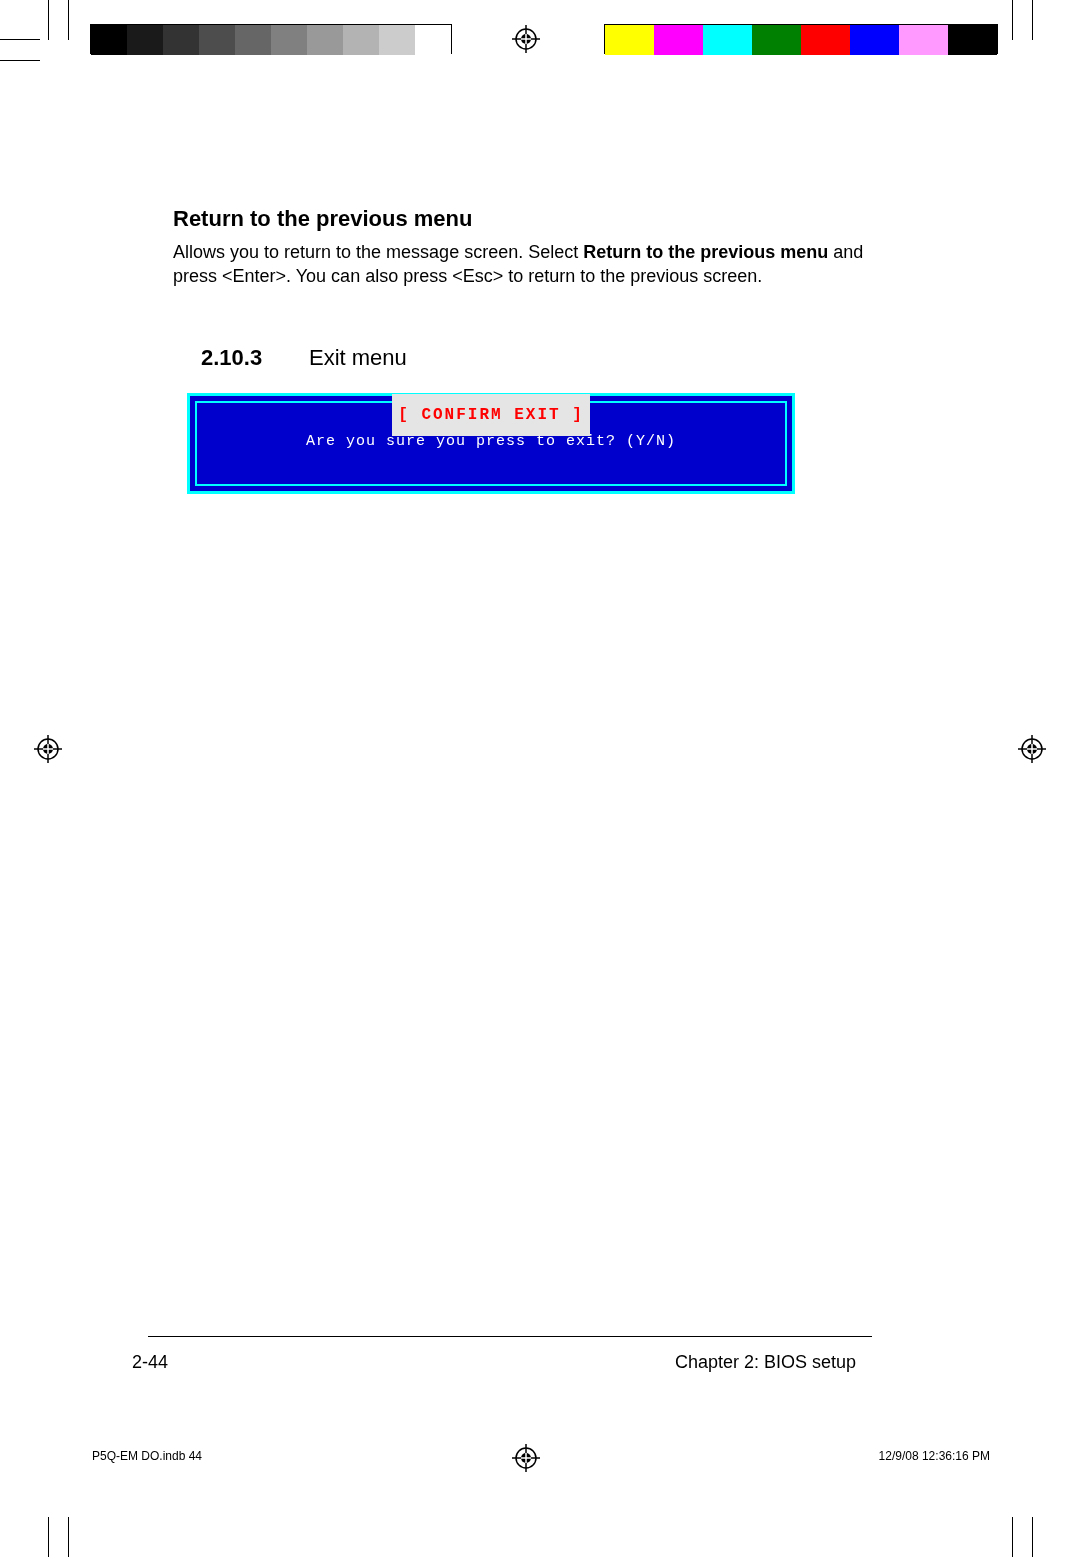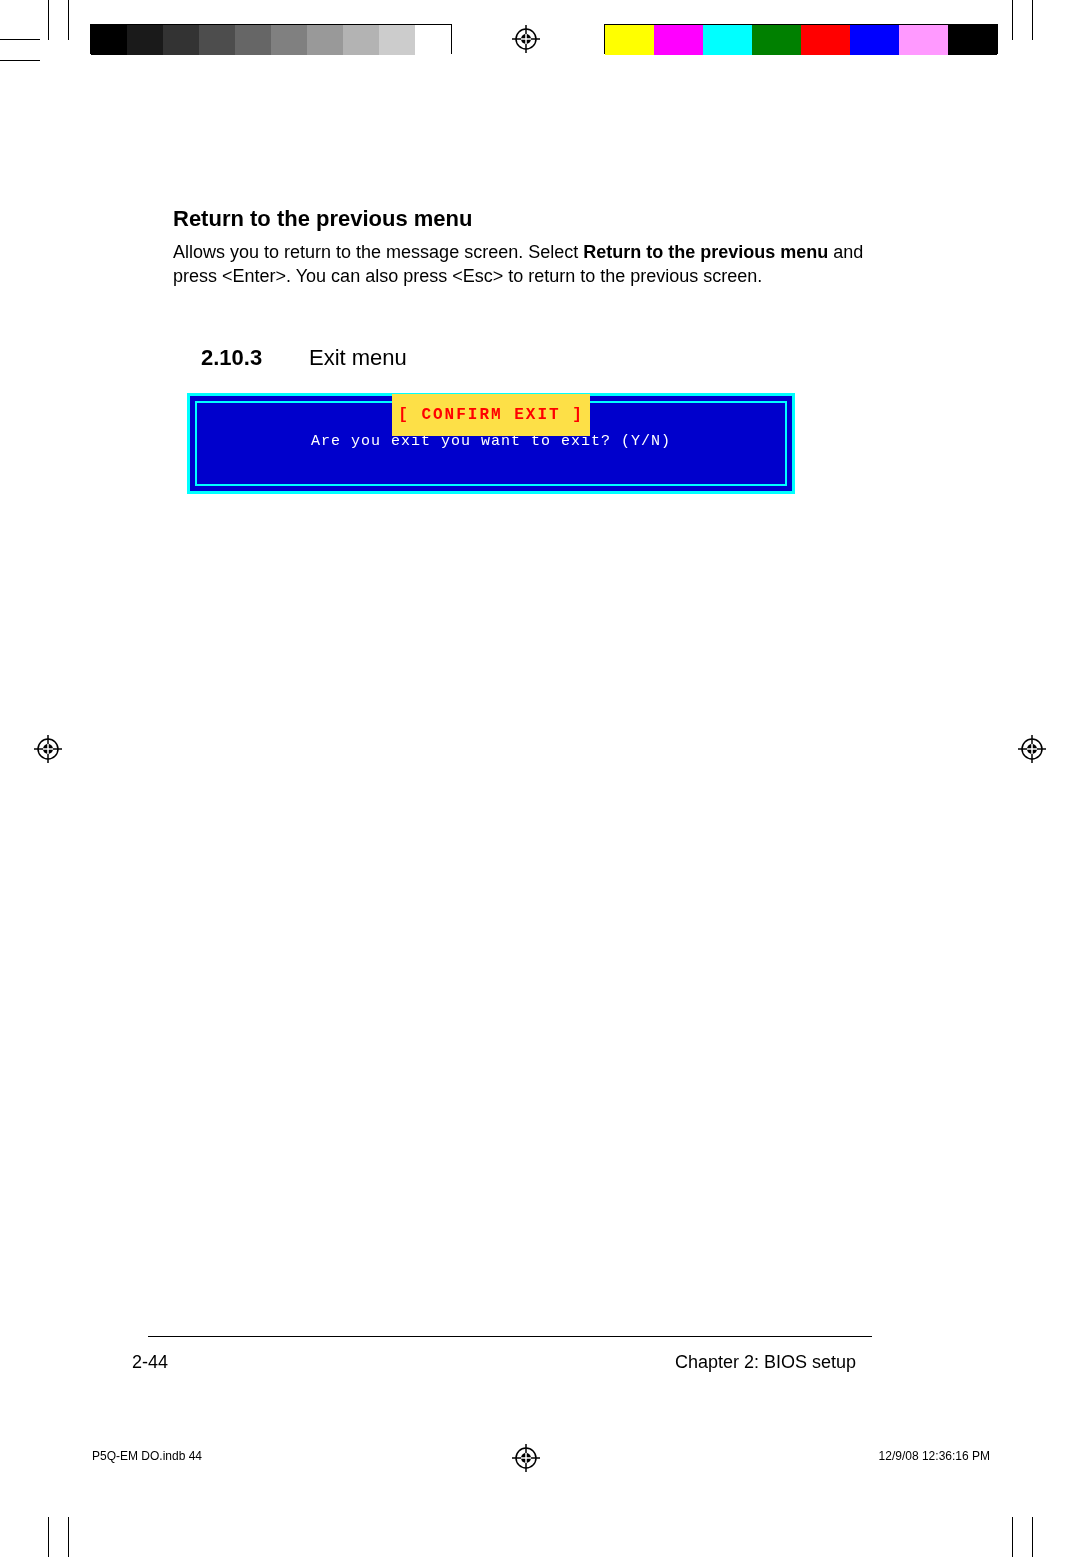--- a/index.html
+++ b/index.html
@@ -98,21 +98,21 @@
   }
   .dialog-title-wrap {
     position: absolute;
     top: -2px;
     left: 0;
     right: 0;
     text-align: center;
   }
   .dialog-title {
     display: inline-block;
-    background: #fde047;
+    background: #e5e5e5;
     color: #ff0000;
     font-family: "Courier New", monospace;
     font-size: 16px;
     font-weight: bold;
     letter-spacing: 2px;
     padding: 12px 6px;
   }
   .dialog-msg {
     color: #ffffff;
     font-family: "Courier New", monospace;
@@ -245,21 +245,21 @@
     <div class="section-num">2.10.3</div>
     <div class="section-title">Exit menu</div>
   </div>
 
   <div class="dialog-wrap">
     <div class="dialog-outer">
       <div class="dialog-title-wrap">
         <span class="dialog-title">[  CONFIRM EXIT  ]</span>
       </div>
       <div class="dialog-inner">
-        <div class="dialog-msg">Are you exit you want to exit? (Y/N)</div>
+        <div class="dialog-msg">Are you sure you press to exit? (Y/N)</div>
       </div>
     </div>
   </div>
 
 </div>
 
 <div class="footer-rule"></div>
 <div class="footer">
   <span>2-44</span>
   <span>Chapter 2: BIOS setup</span>

